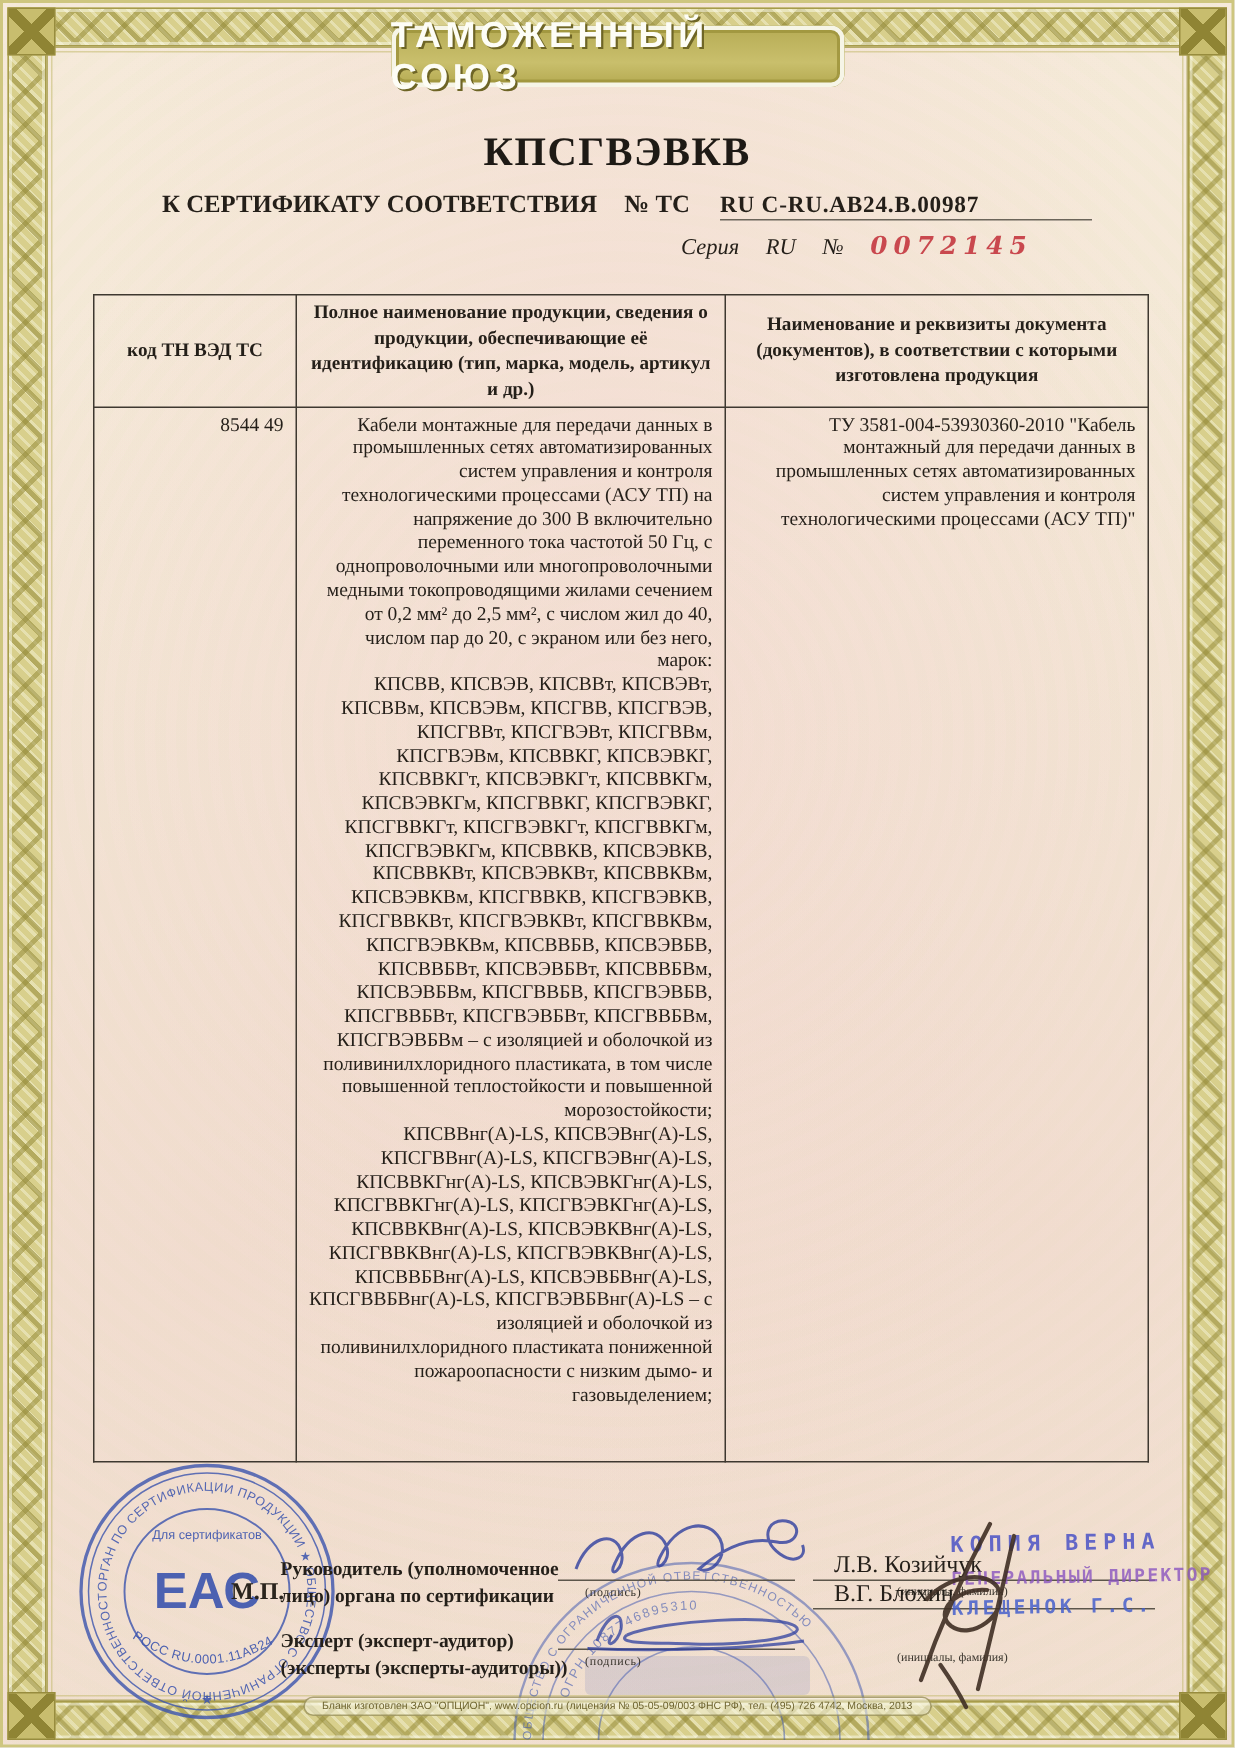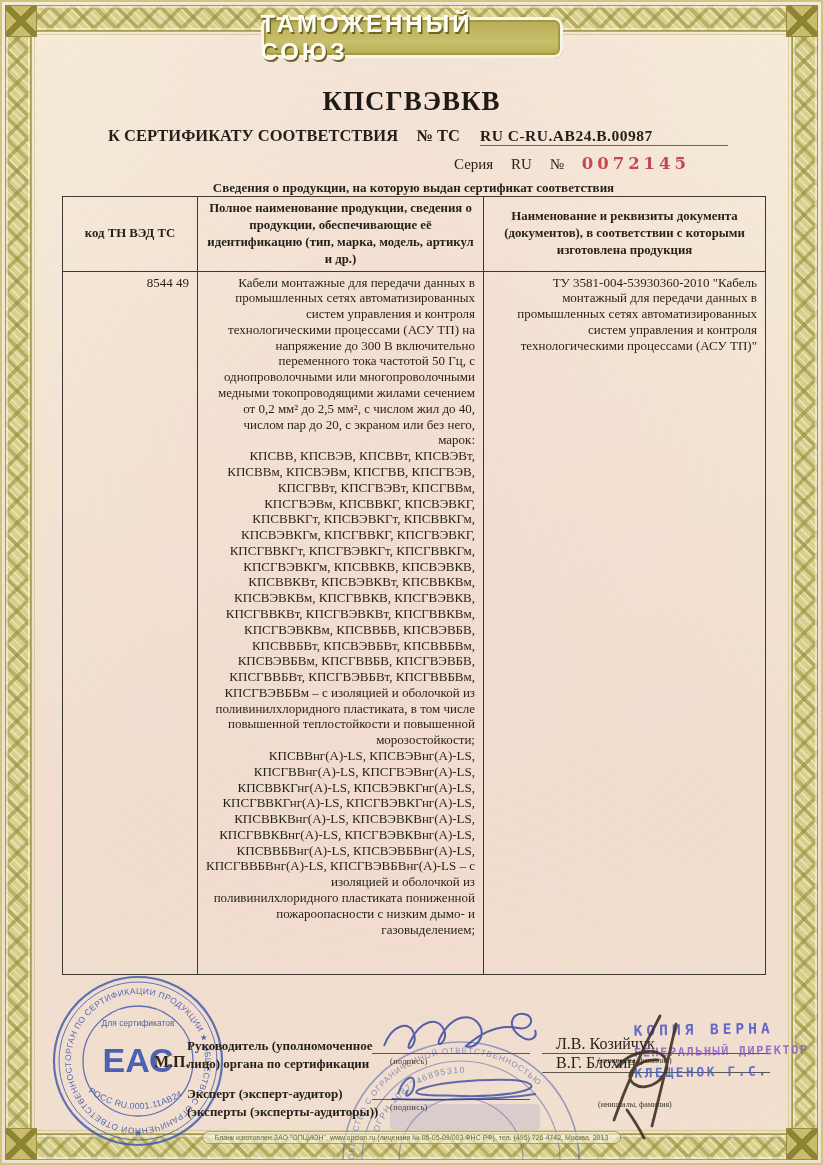--- a/index.html
+++ b/index.html
@@ -41,21 +41,21 @@
     box-shadow:inset 0 0 0 3px rgba(255,255,250,.9), inset 0 0 0 5px rgba(160,150,62,.9);
     display:flex;align-items:center;justify-content:center;}
   .badge span{font-family:"Liberation Sans","DejaVu Sans",sans-serif;font-weight:bold;font-size:24px;
     letter-spacing:3px;color:#fdfdf6;text-shadow:1.5px 1.5px 0 #6e6526;}
   .title{position:absolute;z-index:3;left:0;right:0;top:84px;text-align:center;
     font-size:27px;font-weight:bold;letter-spacing:1px;color:#1e1a15;}
   .cert-line{position:absolute;z-index:3;left:106px;top:124px;font-size:16.5px;font-weight:bold;white-space:nowrap;}
   .cert-line .no{margin-left:14px;}
   .cert-number{display:inline-block;margin-left:16px;min-width:248px;border-bottom:1px solid #6b655a;
     font-size:15.5px;font-weight:bold;letter-spacing:.5px;}
-  .series-line{position:absolute;z-index:3;left:452px;top:152px;font-size:15px;white-space:nowrap;}
+  .series-line{position:absolute;z-index:3;left:452px;top:152px;font-size:15px;white-space:nowrap;font-style:italic;}
   .series-line .sp{margin-left:14px;}
   .series-number{margin-left:14px;font-family:"DejaVu Serif",serif;font-weight:bold;font-size:16.5px;
     letter-spacing:4px;color:#c9484e;}
 
   
   .caption{position:absolute;z-index:3;left:60px;width:703px;top:178px;text-align:center;
     font-size:13px;font-weight:bold;}
   table.products{position:absolute;z-index:3;left:60px;top:194px;width:703px;border-collapse:collapse;table-layout:fixed;}
   table.products th, table.products td{border:1.6px solid #3e3830;padding:3px 8px;text-align:right;}
   table.products th{font-size:12.8px;font-weight:bold;text-align:center;vertical-align:middle;line-height:1.32;height:62px;}
@@ -111,21 +111,20 @@
     <span class="no">№ ТС</span>
     <span class="cert-number">RU C-RU.АВ24.В.00987</span>
   </div>
   <div class="series-line">
     <span>Серия</span>
     <span class="sp">RU</span>
     <span class="sp">№</span>
     <span class="series-number">0072145</span>
   </div>
 
-  <div class="caption">Сведения о продукции, на которую выдан сертификат соответствия</div>
   <table class="products">
     <colgroup>
         <col style="width:135px">
         <col style="width:286px">
         <col style="width:282px">
       </colgroup>
     <thead>
       <tr>
         <th>код ТН ВЭД ТС</th>
         <th>Полное наименование продукции, сведения о продукции, обеспечивающие её идентификацию (тип, марка, модель, артикул и др.)</th>

